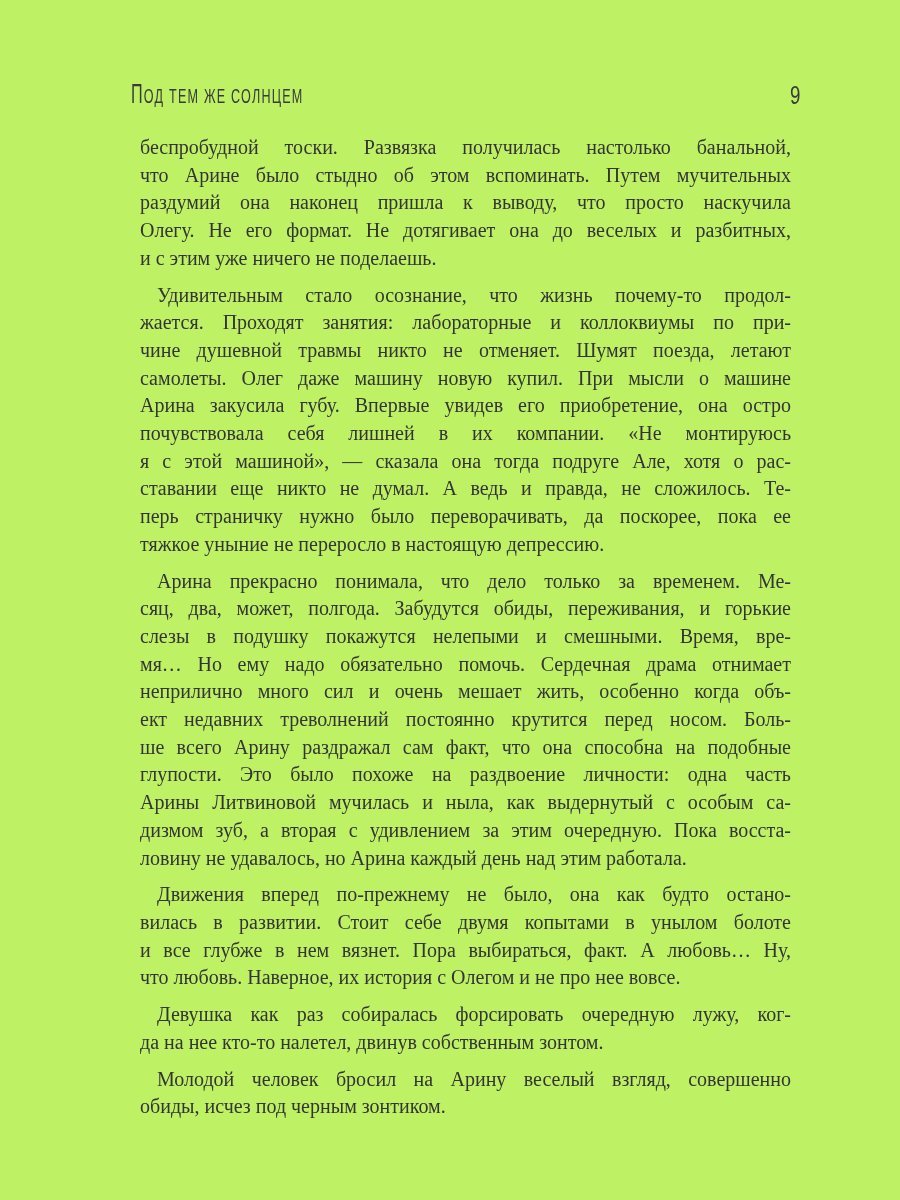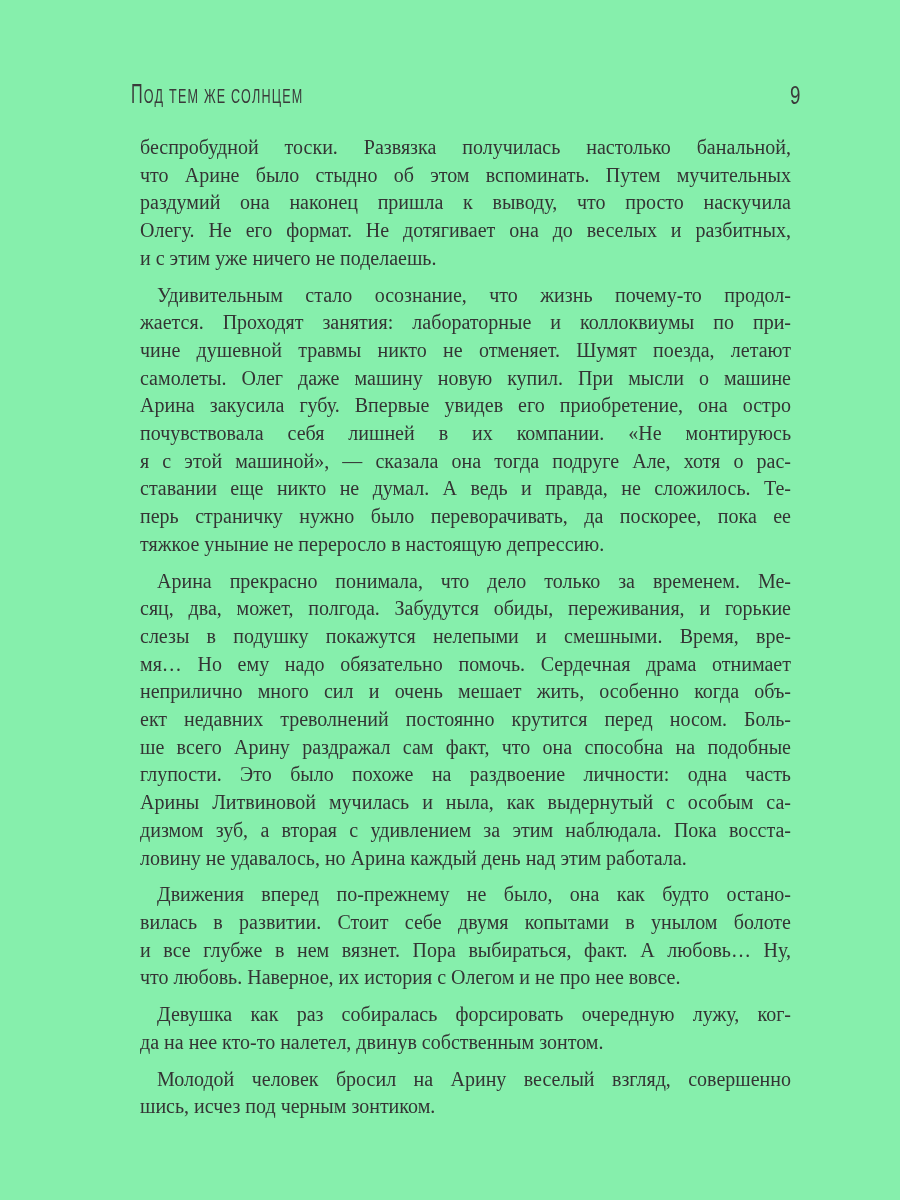--- a/index.html
+++ b/index.html
@@ -4,21 +4,21 @@
 <style>
   html, body {
     margin: 0;
     padding: 0;
     background: #ffffff;
   }
   .page {
     position: relative;
     width: 900px;
     height: 1200px;
-    background: #86efac;
+    background: #bef264;
     overflow: hidden;
     font-family: "Liberation Serif", serif;
     color: #343434;
   }
   
   .running-header {
     position: absolute;
     left: 131px;
     top: 80px;
     width: 669px;
@@ -111,35 +111,35 @@
     <div class="para">
       <div class="line ind">Арина прекрасно понимала, что дело только за временем. Ме-</div>
       <div class="line">сяц, два, может, полгода. Забудутся обиды, переживания, и горькие</div>
       <div class="line">слезы в подушку покажутся нелепыми и смешными. Время, вре-</div>
       <div class="line">мя… Но ему надо обязательно помочь. Сердечная драма отнимает</div>
       <div class="line">неприлично много сил и очень мешает жить, особенно когда объ-</div>
       <div class="line">ект недавних треволнений постоянно крутится перед носом. Боль-</div>
       <div class="line">ше всего Арину раздражал сам факт, что она способна на подобные</div>
       <div class="line">глупости. Это было похоже на раздвоение личности: одна часть</div>
       <div class="line">Арины Литвиновой мучилась и ныла, как выдернутый с особым са-</div>
-      <div class="line">дизмом зуб, а вторая с удивлением за этим наблюдала. Пока восста-</div>
+      <div class="line">дизмом зуб, а вторая с удивлением за этим очередную. Пока восста-</div>
       <div class="line pl">ловину не удавалось, но Арина каждый день над этим работала.</div>
     </div>
 
     <div class="para">
       <div class="line ind">Движения вперед по-прежнему не было, она как будто остано-</div>
       <div class="line">вилась в развитии. Стоит себе двумя копытами в унылом болоте</div>
       <div class="line">и все глубже в нем вязнет. Пора выбираться, факт. А любовь… Ну,</div>
       <div class="line pl">что любовь. Наверное, их история с Олегом и не про нее вовсе.</div>
     </div>
 
     <div class="para">
       <div class="line ind">Девушка как раз собиралась форсировать очередную лужу, ког-</div>
       <div class="line pl">да на нее кто-то налетел, двинув собственным зонтом.</div>
     </div>
 
     <div class="para">
       <div class="line ind">Молодой человек бросил на Арину веселый взгляд, совершенно</div>
-      <div class="line pl">шись, исчез под черным зонтиком.</div>
+      <div class="line pl">обиды, исчез под черным зонтиком.</div>
     </div>
 
   </div>
 </div>
 
 </body></html>

